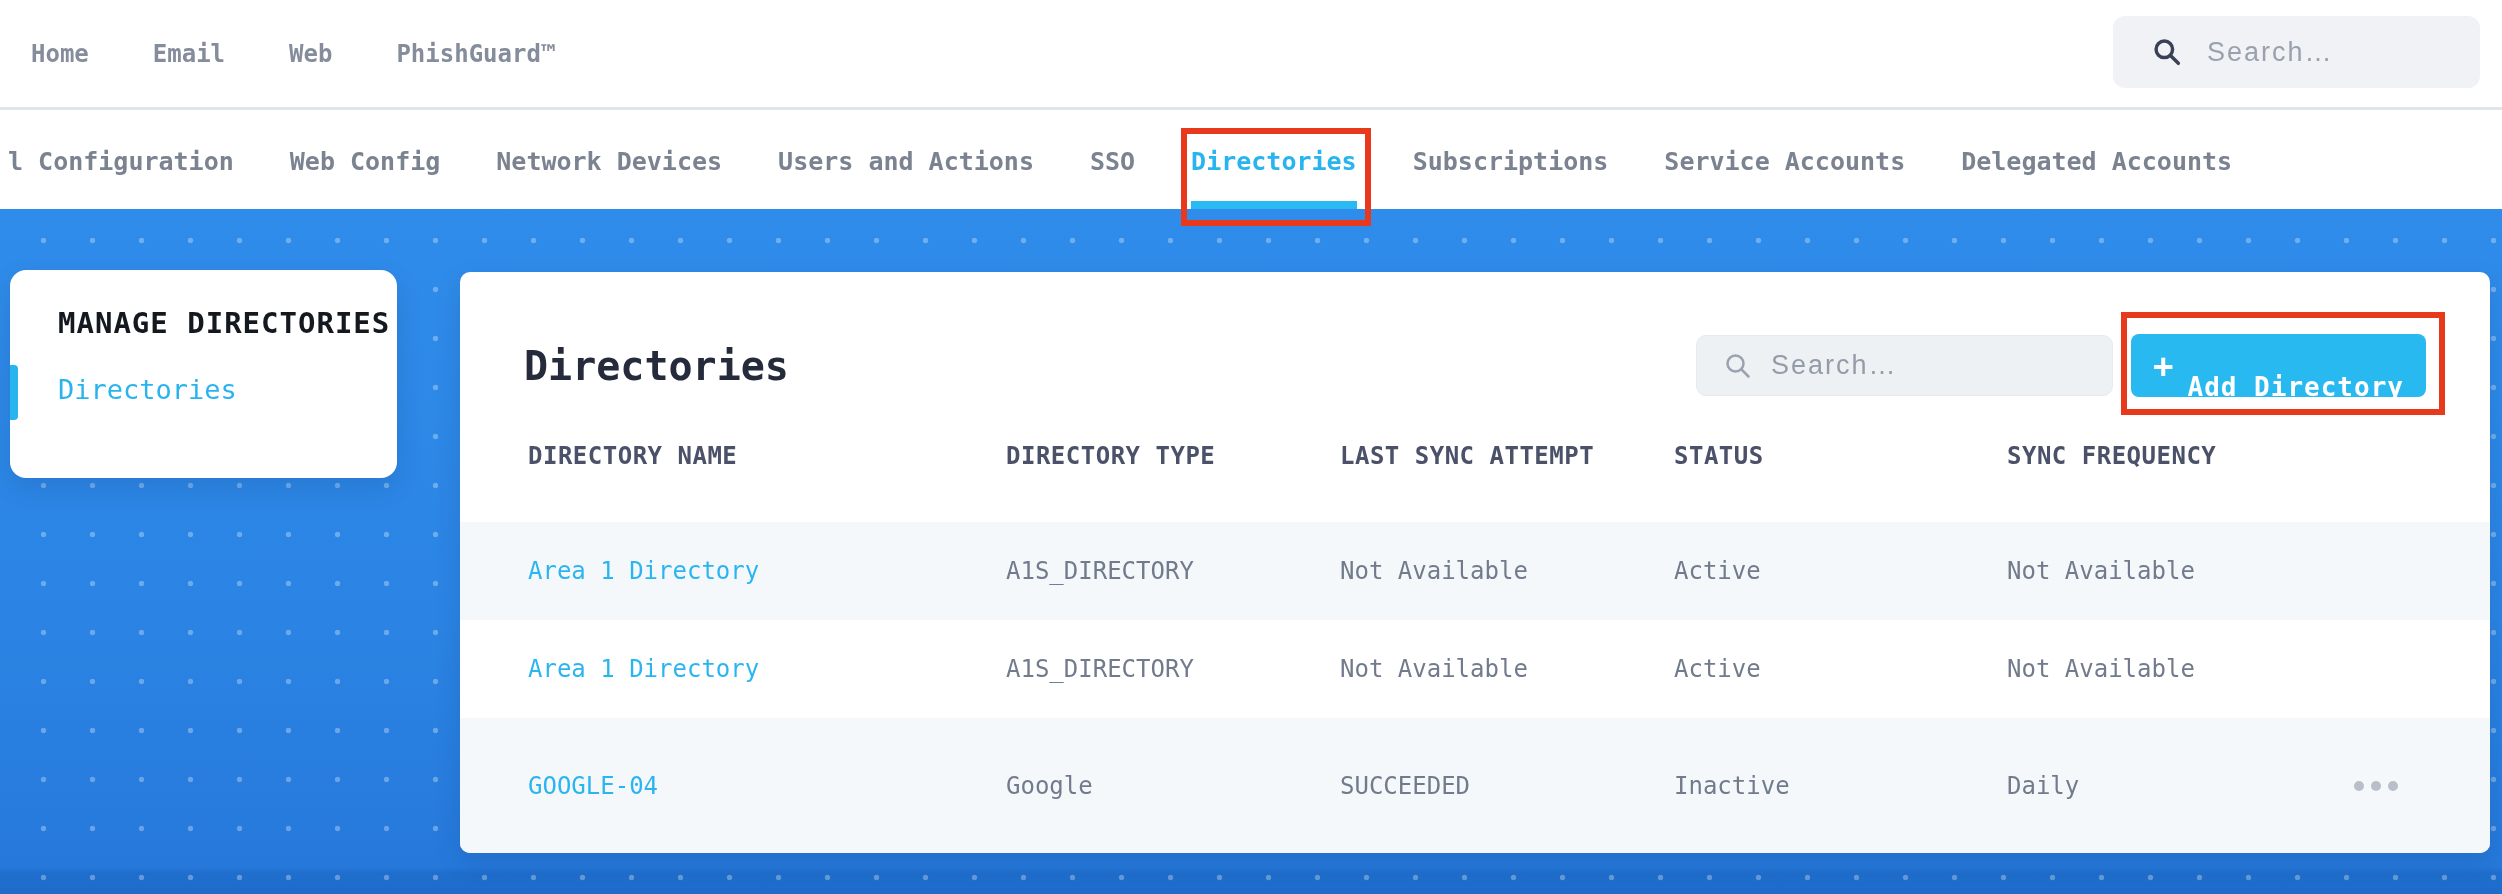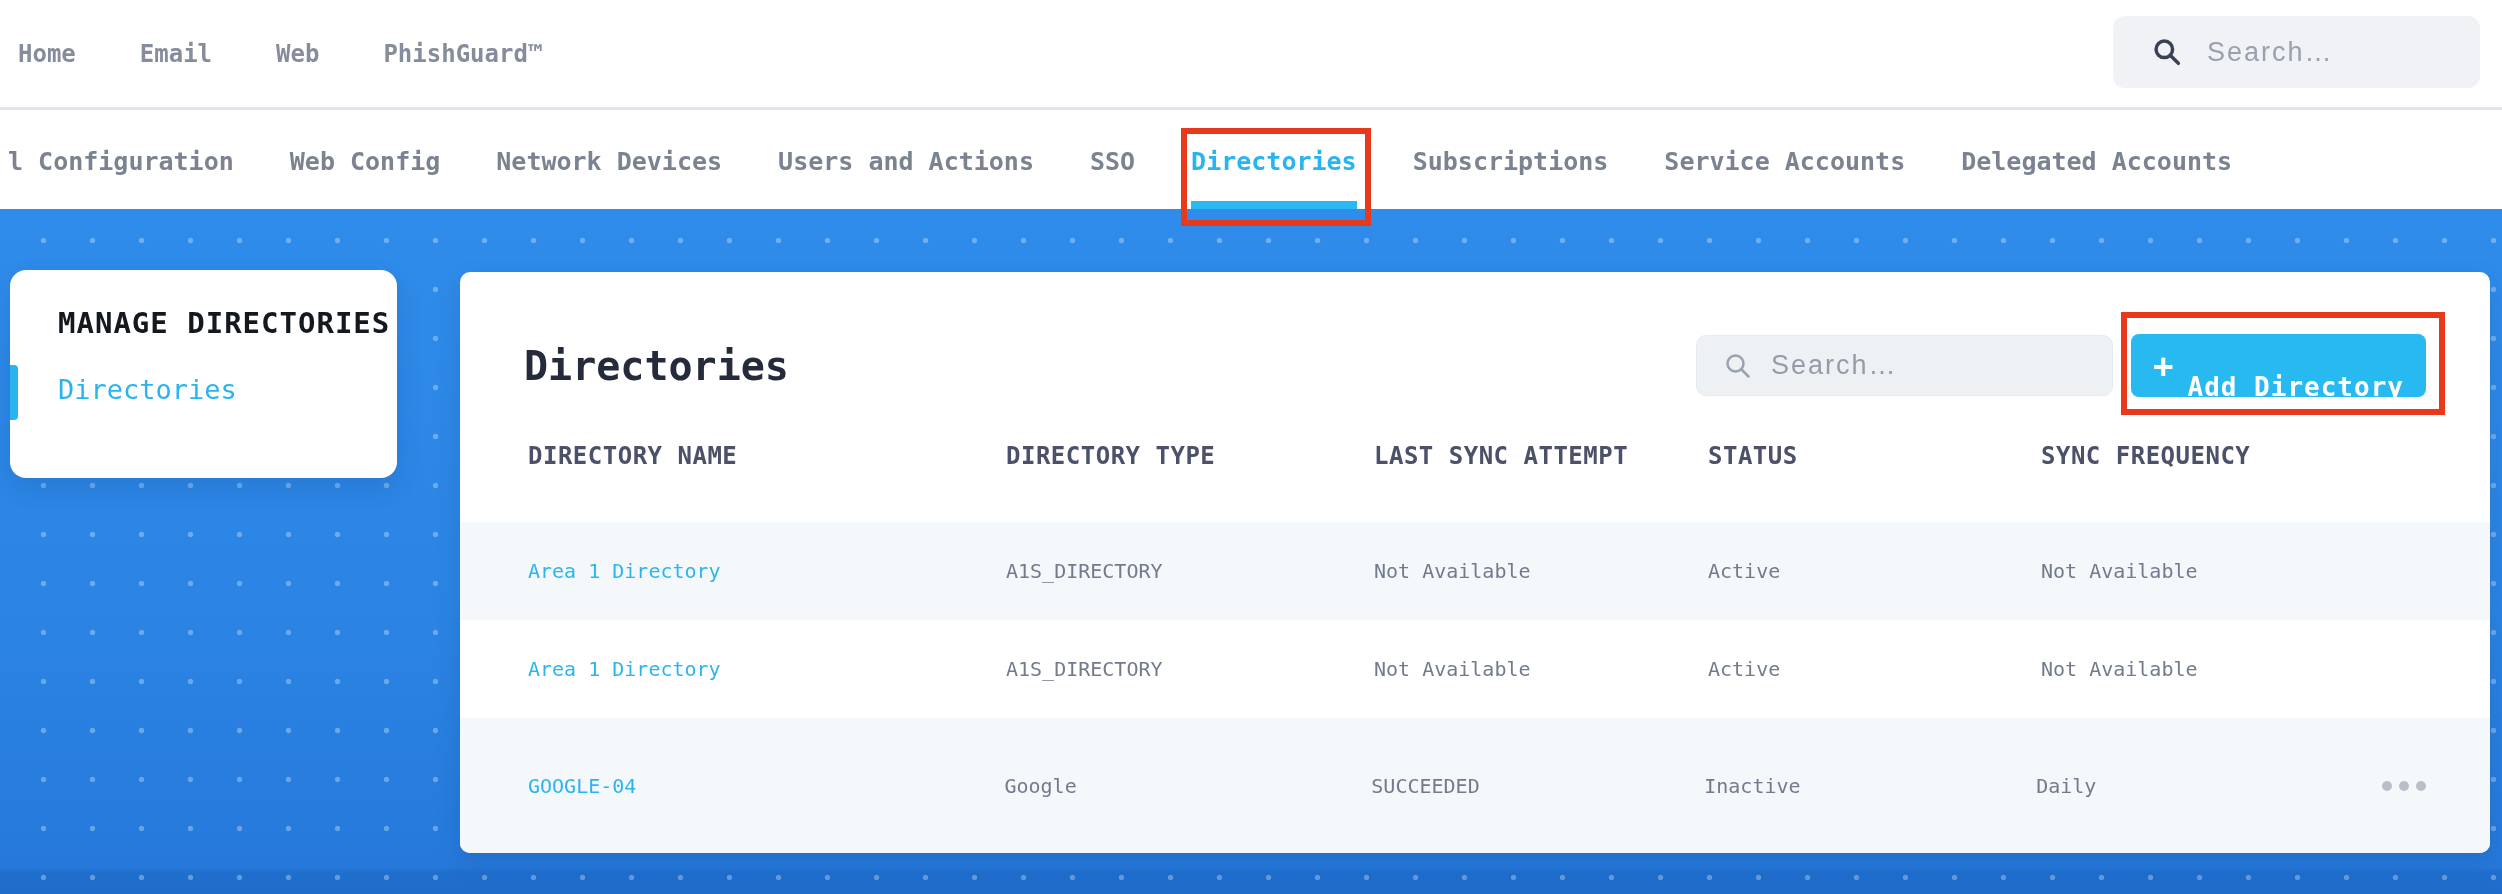--- a/index.html
+++ b/index.html
@@ -2,21 +2,21 @@
 <html><head>
 <meta charset="utf-8">
 <style>
   * { box-sizing: border-box; margin: 0; padding: 0; }
   html,body { width:2502px; height:894px; overflow:hidden; background:#fff;
               font-family:"DejaVu Sans Mono","Liberation Mono",monospace; }
 
   
   .topnav { position:absolute; top:0; left:0; width:2502px; height:110px;
             background:#fff; border-bottom:3px solid #e0e4ec;
-            display:flex; align-items:center; padding-left:18px; gap:64px; z-index:4; }
+            display:flex; align-items:center; padding-left:31px; gap:64px; z-index:4; }
   .nav-item { font-size:24px; font-weight:bold; color:#858c9b; white-space:nowrap; cursor:pointer; }
 
   .top-search { position:absolute; top:16px; right:22px; width:367px; height:72px;
                 background:#f0f2f5; border-radius:12px; display:flex; align-items:center;
                 padding-left:38px; gap:24px; }
   .top-search svg { flex:0 0 auto; }
   .search-input { border:none; outline:none; background:transparent; width:220px;
                   font-family:"Liberation Sans",sans-serif; font-size:27px; color:#555e70; letter-spacing:2px; }
   .search-input::placeholder { color:#99a1af; opacity:1; }
 
@@ -65,24 +65,24 @@
              gap:14px; cursor:pointer; font-family:inherit; }
   .add-btn .plus { font-size:34px; font-weight:bold; line-height:1; }
   .add-btn .btn-label { font-size:26px; font-weight:bold; letter-spacing:1px;margin-top:43px; }
   .btn-annotation { position:absolute; left:-10px; top:-22px; right:-19px; bottom:-18px;
                     border:6px solid #e8391d; pointer-events:none; }
 
   
   .thead { display:flex; height:125px; padding:45px 64px 0 68px;
            font-size:24px; font-weight:bold; color:#4a5168; letter-spacing:0.5px; }
   .trow { display:flex; align-items:center; height:98px; padding:0 64px 0 68px;
-          font-size:20px; color:#717b8c; }
+          font-size:24px; color:#717b8c; }
   .trow.light { background:#f5f8fb; }
   .trow:last-child { height:135px; border-radius:0 0 10px 10px; }
-  .c1 { width:478px; } .c2 { width:334px; } .c3 { width:334px;margin-left:34px; }
+  .c1 { width:478px; } .c2 { width:334px; } .c3 { width:334px; }
   .c4 { width:333px; } .c5 { width:347px; } .c6 { flex:1; display:flex; align-items:center; }
   .dir-link { color:#2bb5f0; cursor:pointer; }
   .menu-dots { display:flex; gap:7px; cursor:pointer; }
   .menu-dots i { width:10px; height:10px; border-radius:50%; background:#b9bfc9; display:block; }
 </style>
 </head>
 <body>
 
 <div class="topnav">
   <div id="topnav-items" style="display:flex;gap:64px;align-items:center;">

